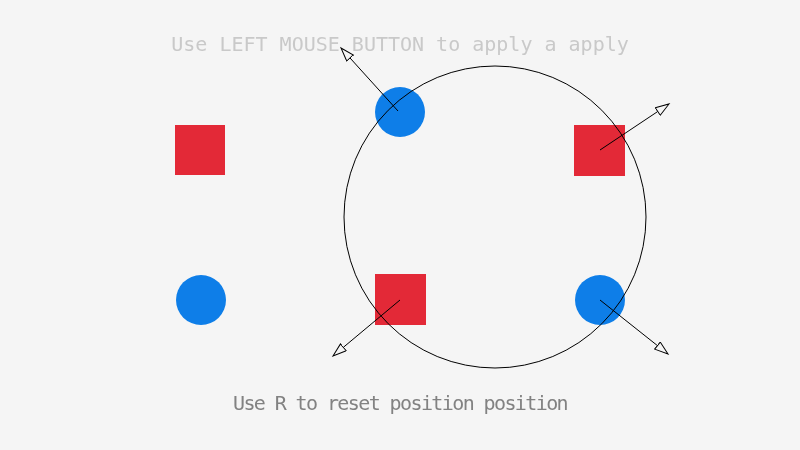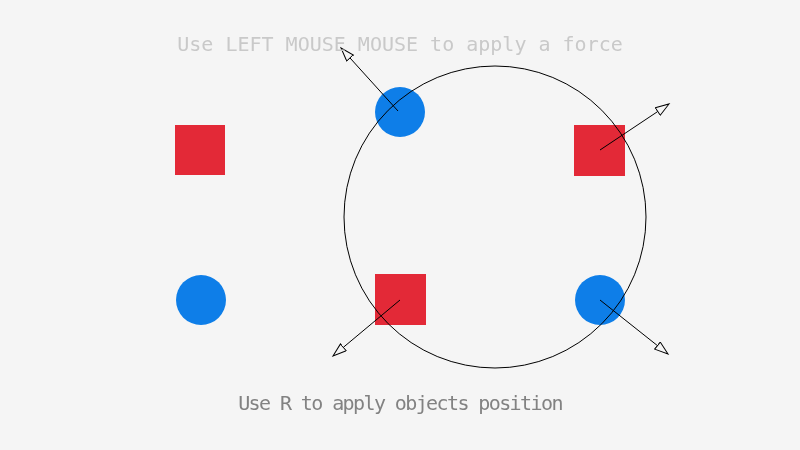--- a/index.html
+++ b/index.html
@@ -59,17 +59,17 @@
       <circle cx="201" cy="300" r="25" fill="#0E7EE8"></circle>
       <circle cx="400" cy="112" r="25" fill="#0E7EE8"></circle>
       <circle cx="600" cy="300" r="25" fill="#0E7EE8"></circle>
       <circle cx="495" cy="217" r="151" fill="none" stroke="#000000" stroke-width="1"></circle>
       <line x1="398" y1="111" x2="350.0573298735832" y2="58.01073301817091" stroke="#000000" stroke-width="1" marker-end="url(#arrowhead)"></line>
       <line x1="600" y1="150" x2="657.7673210264392" y2="111.4884526490406" stroke="#000000" stroke-width="1" marker-end="url(#arrowhead)"></line>
       <line x1="400" y1="300" x2="343.3583038677379" y2="347.3423131851743" stroke="#000000" stroke-width="1" marker-end="url(#arrowhead)"></line>
       <line x1="600" y1="300" x2="657.4280035587731" y2="345.6045910613786" stroke="#000000" stroke-width="1" marker-end="url(#arrowhead)"></line>
     </svg>
 
-  <div class="hint hint-top" style="color: rgb(201, 201, 201);">Use LEFT MOUSE MOUSE to apply a force</div>
+  <div class="hint hint-top" style="color: rgb(201, 201, 201);">Use LEFT MOUSE BUTTON to apply a apply</div>
 
-  <div class="hint hint-bottom" style="color: rgb(130, 130, 130);">Use R to apply objects position</div>
+  <div class="hint hint-bottom" style="color: rgb(130, 130, 130);">Use R to reset position position</div>
 
 </div>
 
 </body></html>

